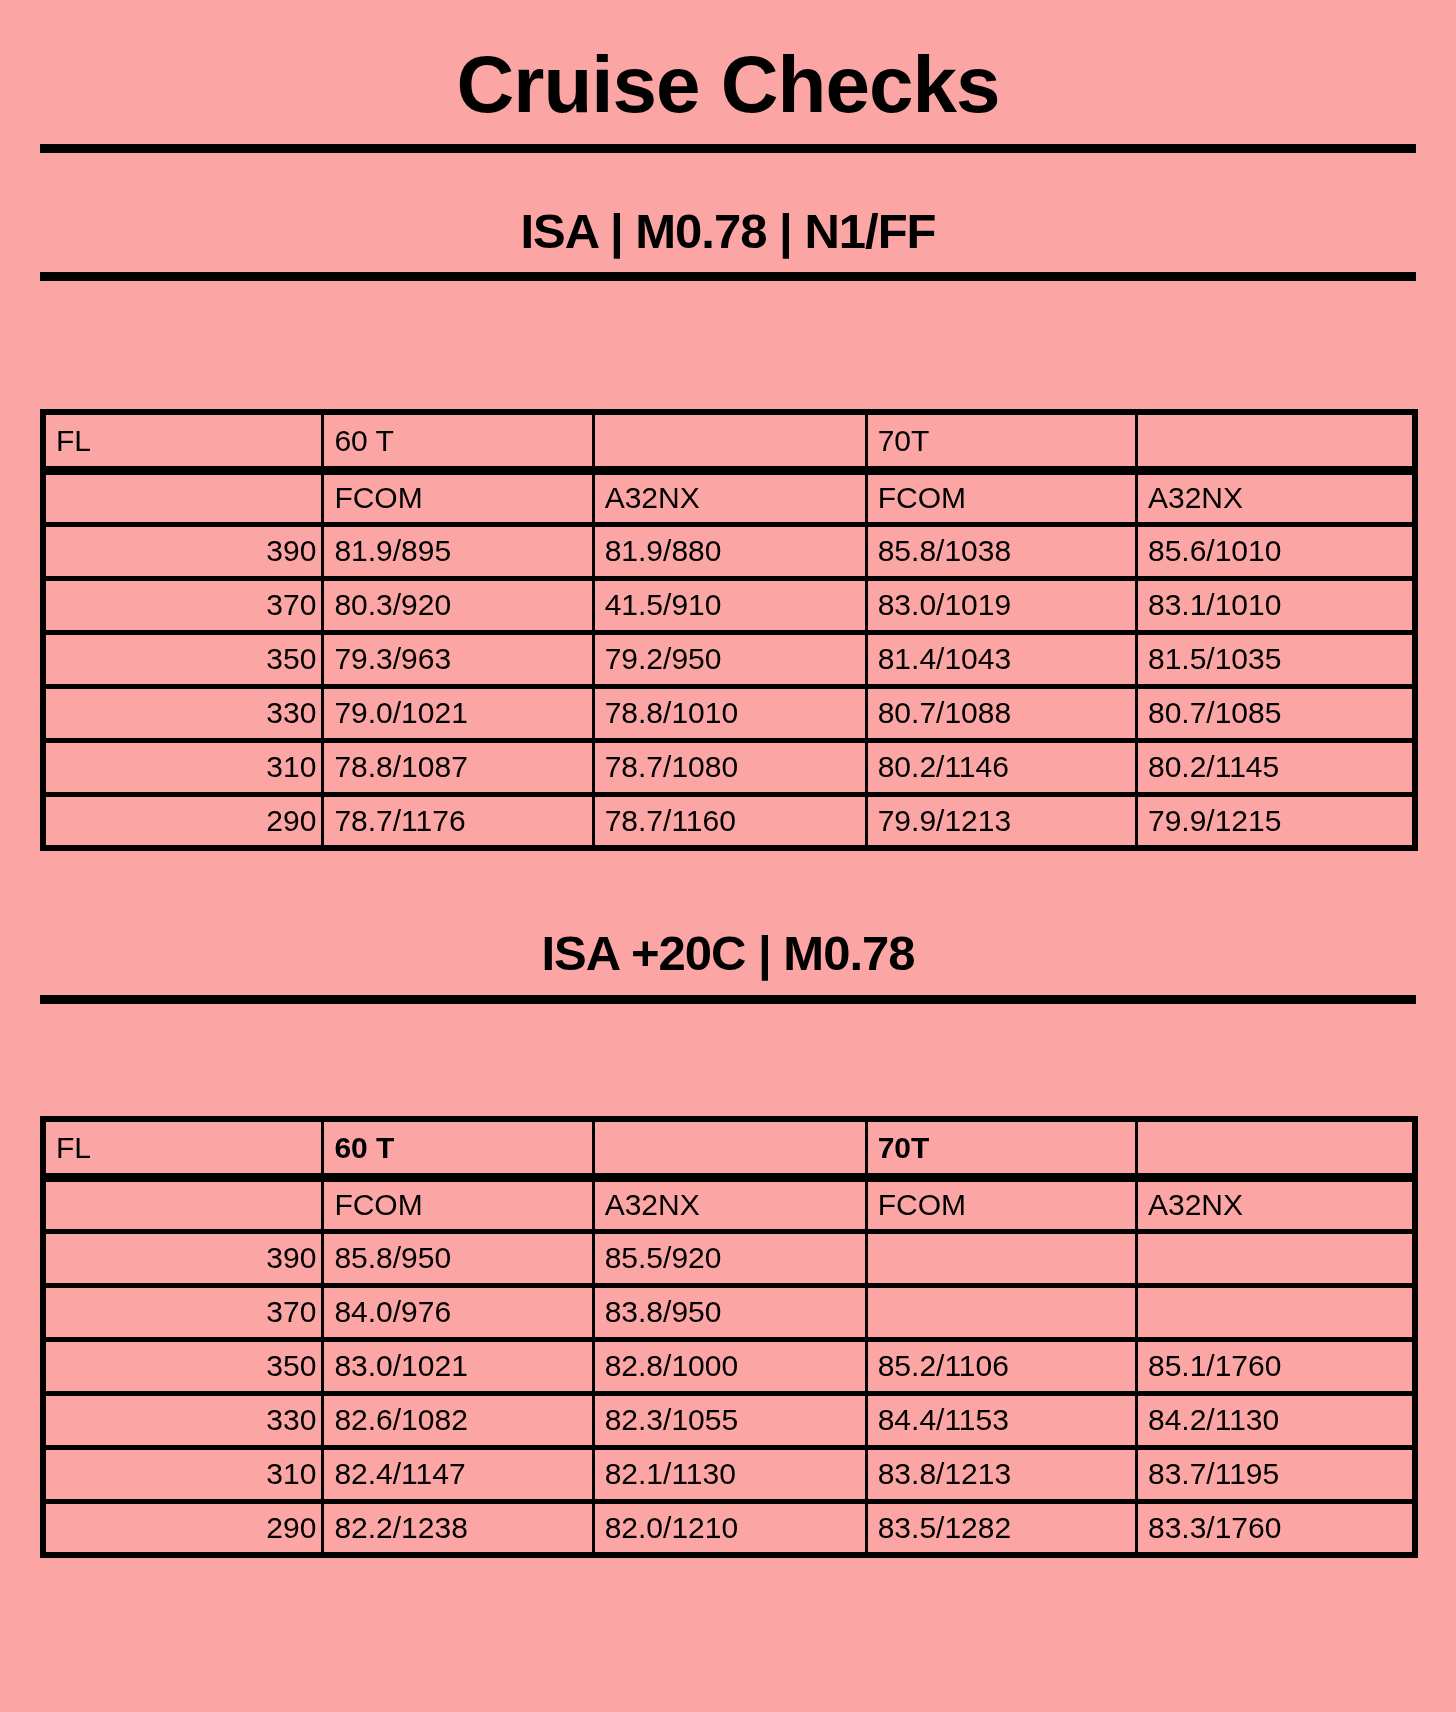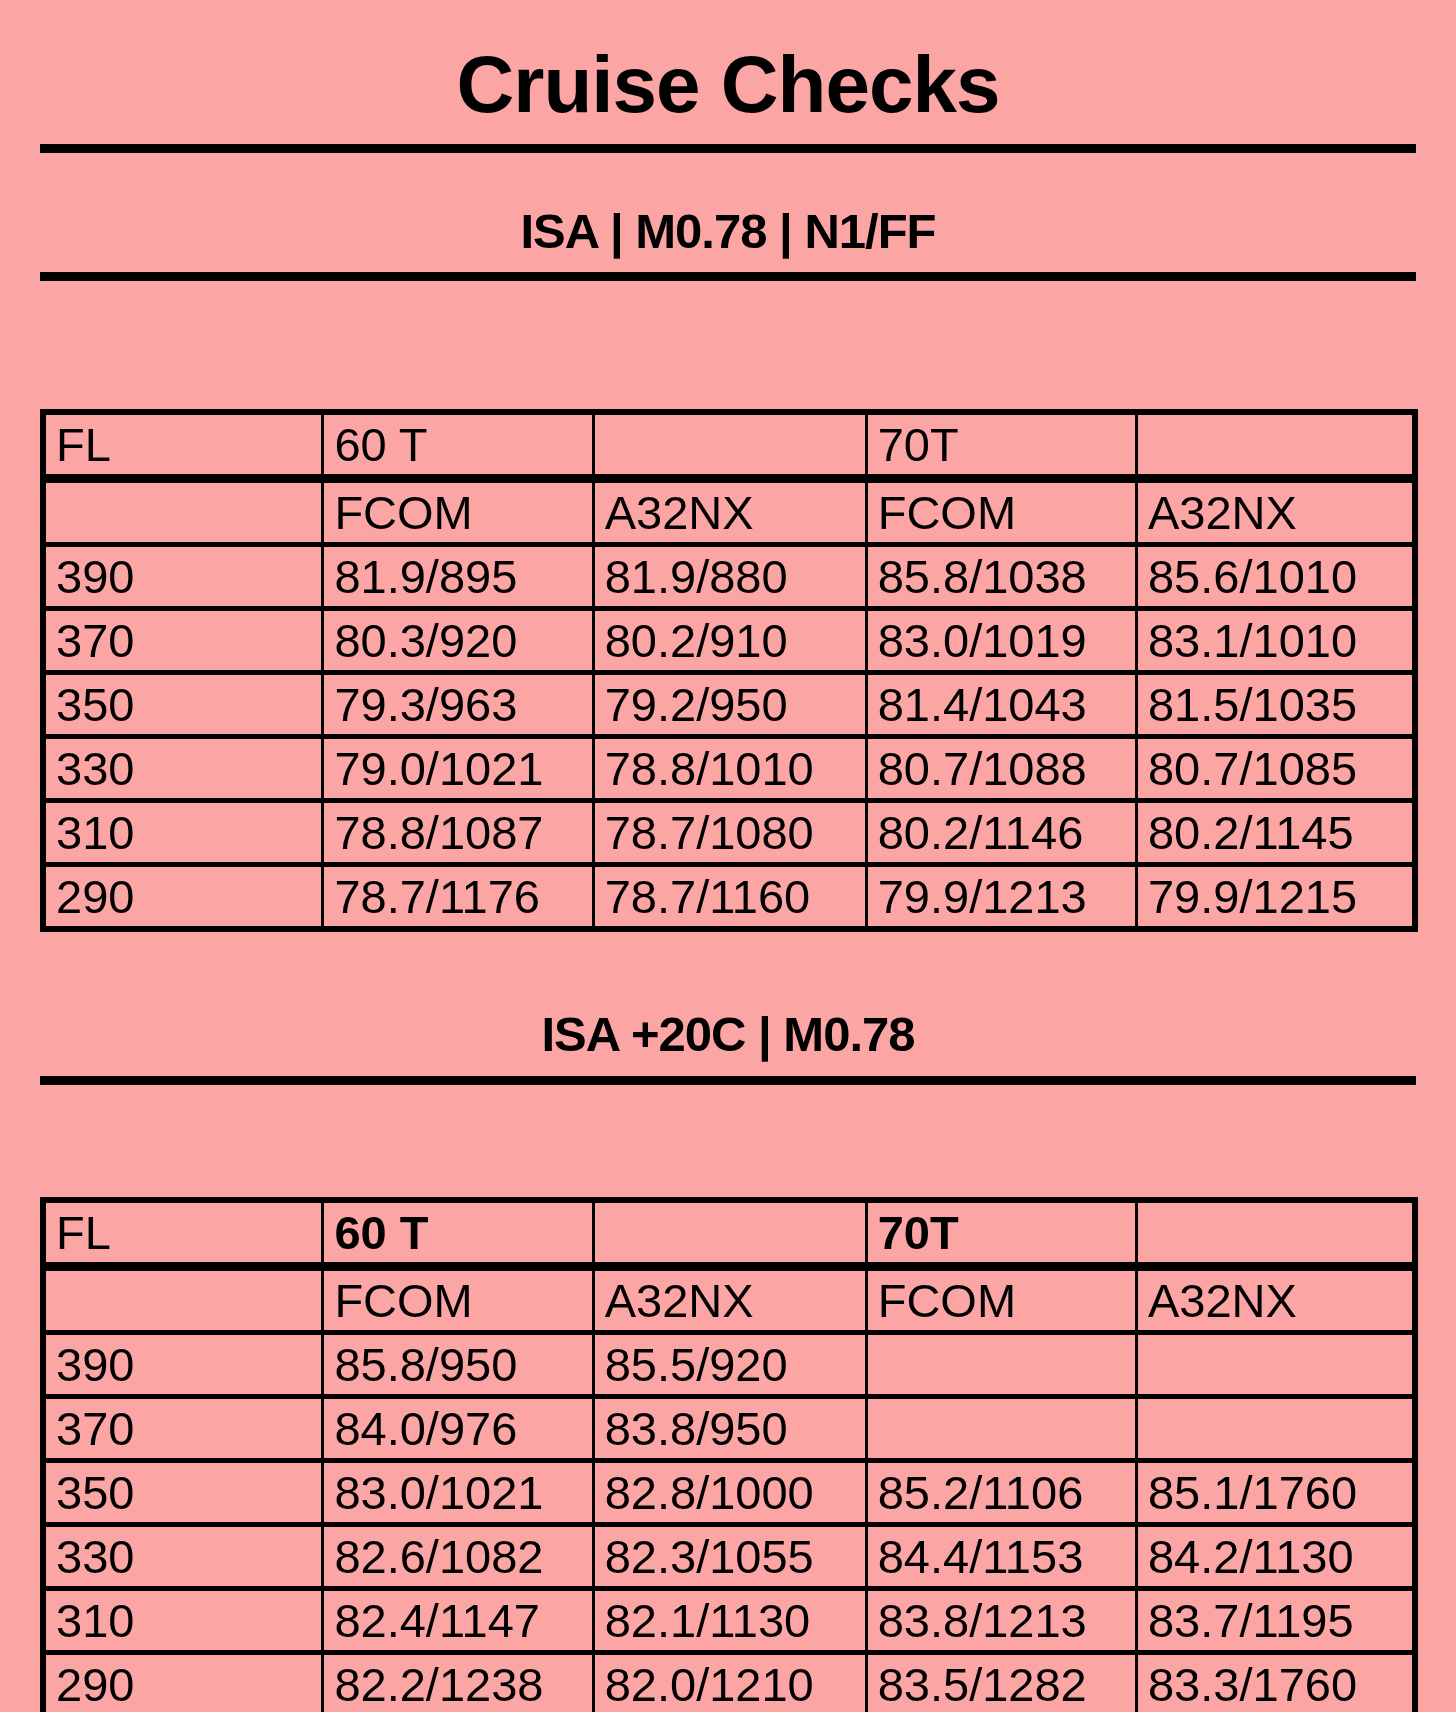--- a/index.html
+++ b/index.html
@@ -45,21 +45,21 @@
     line-height: 1.1;
     margin-top: 52px;
     letter-spacing: -1px;
   }
 
   table.data-table {
     border-collapse: collapse;
     table-layout: fixed;
     width: 1378px;
     margin: 128px 0 0 40px;
-    font-size: 47px;
+    font-size: 30px;
   }
 
   table.data-table td {
     border-left: 3px solid #000000;
     border-right: 3px solid #000000;
     border-top: 5px solid #000000;
     border-bottom: 5px solid #000000;
     height: 54px;
     padding: 2px 8px 2px 10px;
     white-space: nowrap;
@@ -71,21 +71,21 @@
   table.data-table {
     border: 6px solid #000000;
   }
 
   table.data-table tr.hdr1 td {
     border-bottom: 9px solid #000000;
     height: 58px;
   }
 
   table.data-table td.fl-col {
-    text-align: left;
+    text-align: right;
     padding-right: 5px;
   }
 
   table.data-table tr.hdr1 td.fl-col {
     text-align: left;
   }
 
   
   table.t2 tr.hdr1 td.group-ton { font-weight: bold; }
 
@@ -132,21 +132,21 @@
       <tr>
         <td class="fl-col">390</td>
         <td>81.9/895</td>
         <td>81.9/880</td>
         <td>85.8/1038</td>
         <td>85.6/1010</td>
       </tr>
       <tr>
         <td class="fl-col">370</td>
         <td>80.3/920</td>
-        <td>80.2/910</td>
+        <td>41.5/910</td>
         <td>83.0/1019</td>
         <td>83.1/1010</td>
       </tr>
       <tr>
         <td class="fl-col">350</td>
         <td>79.3/963</td>
         <td>79.2/950</td>
         <td>81.4/1043</td>
         <td>81.5/1035</td>
       </tr>

